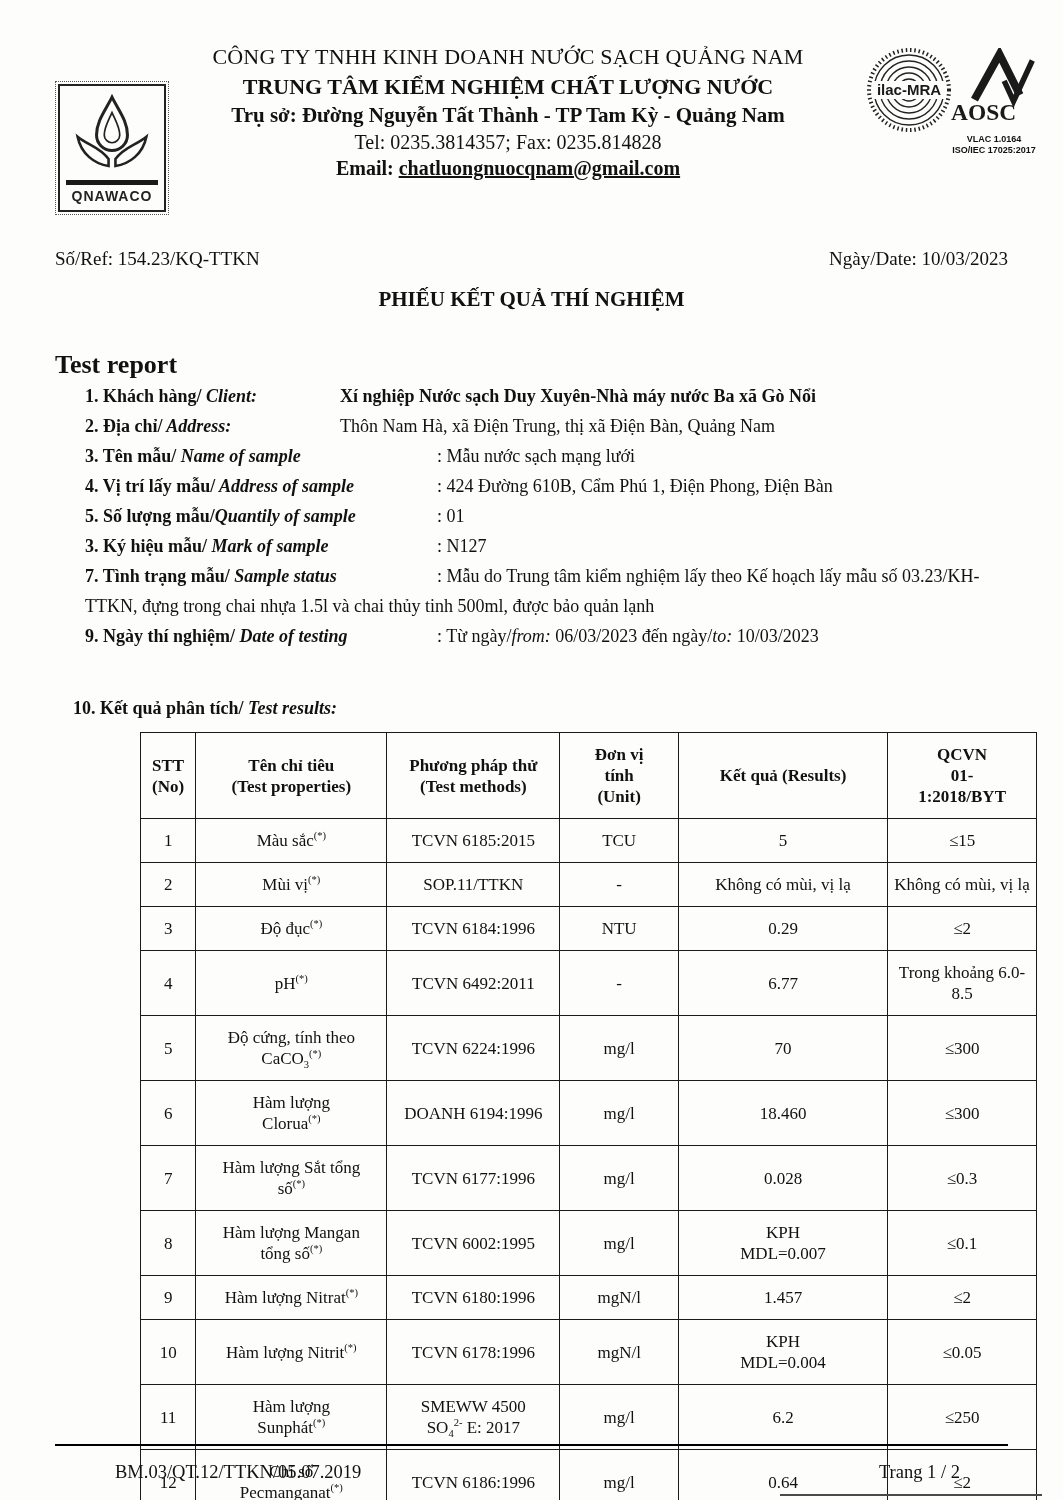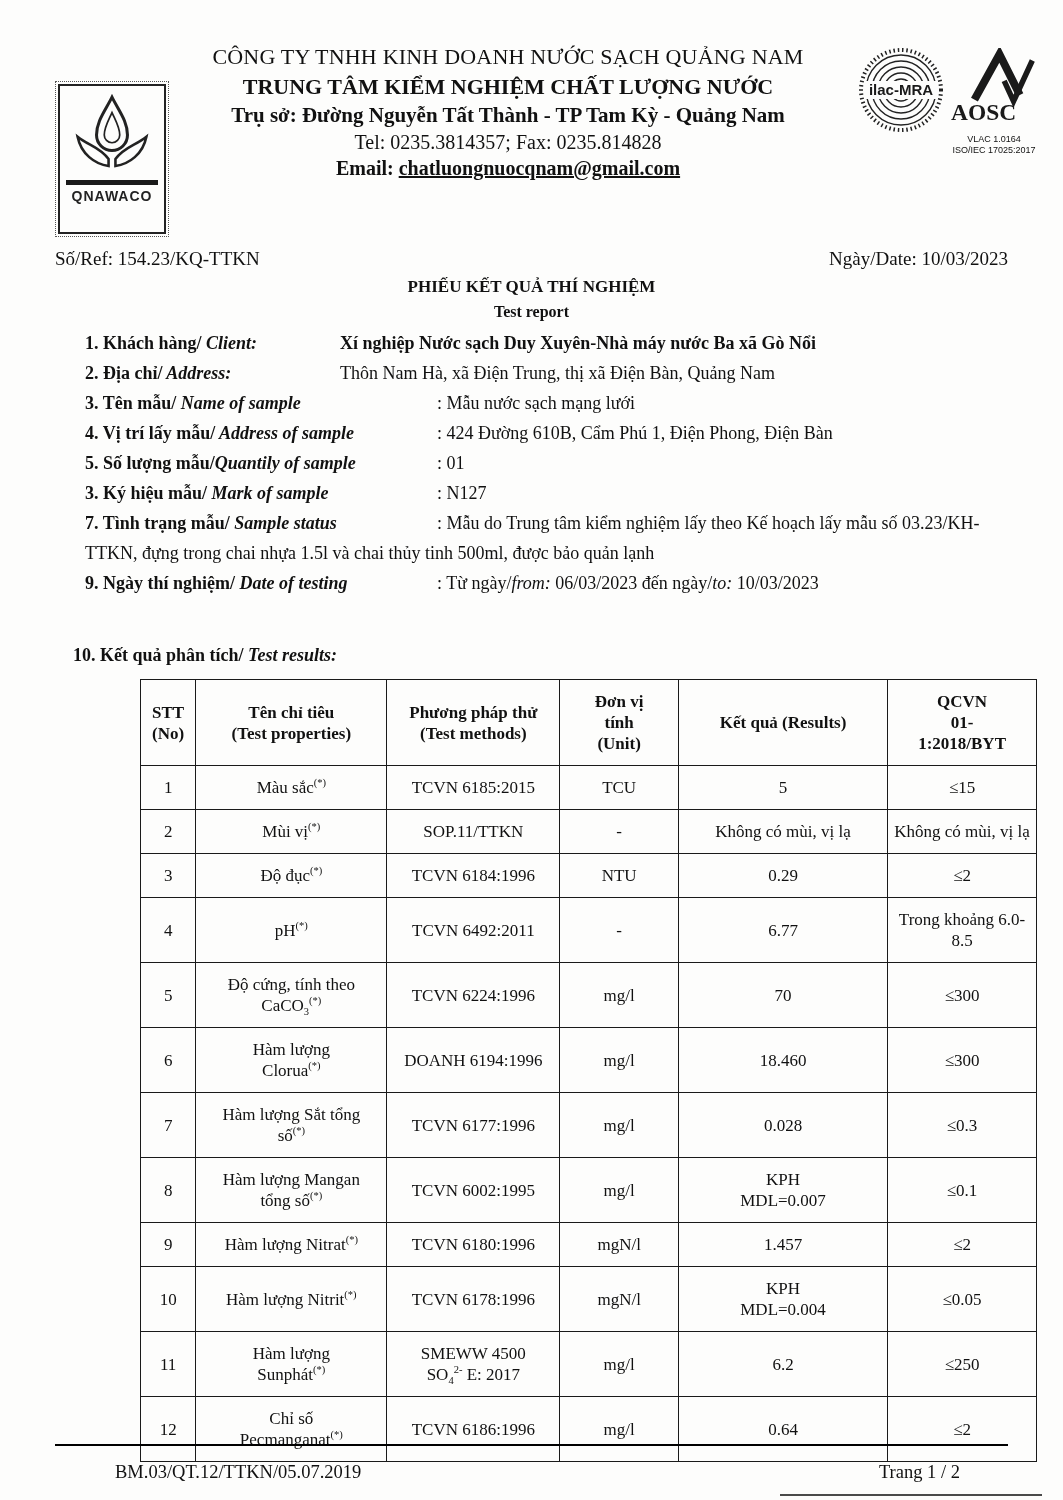--- a/index.html
+++ b/index.html
@@ -19,41 +19,41 @@
   .hdr-center { position:absolute; left:150px; top:44px; width:716px; text-align:center; }
   .hdr-line1 { font-size:22px; font-weight:400; letter-spacing:.2px; white-space:nowrap; }
   .hdr-line2 { font-size:22px; font-weight:700; margin-top:4px; white-space:nowrap; }
   .hdr-line3 { font-size:21px; font-weight:700; margin-top:3px; white-space:nowrap; }
   .hdr-line4 { font-size:20px; font-weight:400; margin-top:3px; }
   .hdr-line5 { font-size:20px; font-weight:700; margin-top:3px; }
   .hdr-email { text-decoration:underline; }
 
   .logo-left {
     position:absolute; left:58px; top:84px;
-    width:108px; height:150px;
+    width:108px; height:128px;
     border:2px solid #222; outline:1px dotted #555; outline-offset:2px;
     display:flex; flex-direction:column; align-items:center; justify-content:flex-start;
     padding-top:6px;
   }
   .logo-left svg { display:block; }
   .qna-bar { width:92px; height:5px; background:#1a1a1a; margin-top:2px; }
   .qna-text { font-size:14px; font-weight:700; letter-spacing:1px; color:#222; margin-top:3px;
               font-family:"Liberation Sans",sans-serif; }
 
-  .logos-right { position:absolute; right:26px; top:48px; display:flex; gap:8px; align-items:flex-start; }
+  .logos-right { position:absolute; right:26px; top:48px; display:flex; align-items:flex-start; }
   .aosc-block { display:flex; flex-direction:column; align-items:center; }
-  .aosc-cap { font-size:9px; font-weight:400; line-height:11px; color:#111;
+  .aosc-cap { font-size:9px; font-weight:700; line-height:11px; color:#111;
               font-family:"Liberation Sans",sans-serif; white-space:nowrap; }
 
   
   .content { padding:0 55px; }
   .ref-row { display:flex; justify-content:space-between; margin-top:6px;
              font-size:19px; line-height:26px; }
-  .doc-title { text-align:center; font-size:17px; font-weight:700; line-height:27px; margin-top:1px; }
-  .doc-subtitle { text-align:center; font-size:16px; font-weight:700; line-height:24px; }
+  .doc-title { text-align:center; font-size:21px; font-weight:700; line-height:27px; margin-top:14px; }
+  .doc-subtitle { text-align:left; font-size:26px; font-weight:700; line-height:24px;margin-top:40px; }
 
   .info { margin-top:4px; margin-left:30px; font-size:18px; line-height:30px; }
   .info-item { }
   .info-item .lbl { display:inline-block; font-weight:700; vertical-align:top; }
   .info-item .lbl.w1 { min-width:255px; }
   .info-item .lbl.w2 { min-width:352px; }
   .info-item .en { font-style:italic; font-weight:700; }
   .info-item .val-bold { font-weight:700; }
   .info-item.item-10 { margin-left:-12px; font-weight:700;margin-top:42px; }
 

